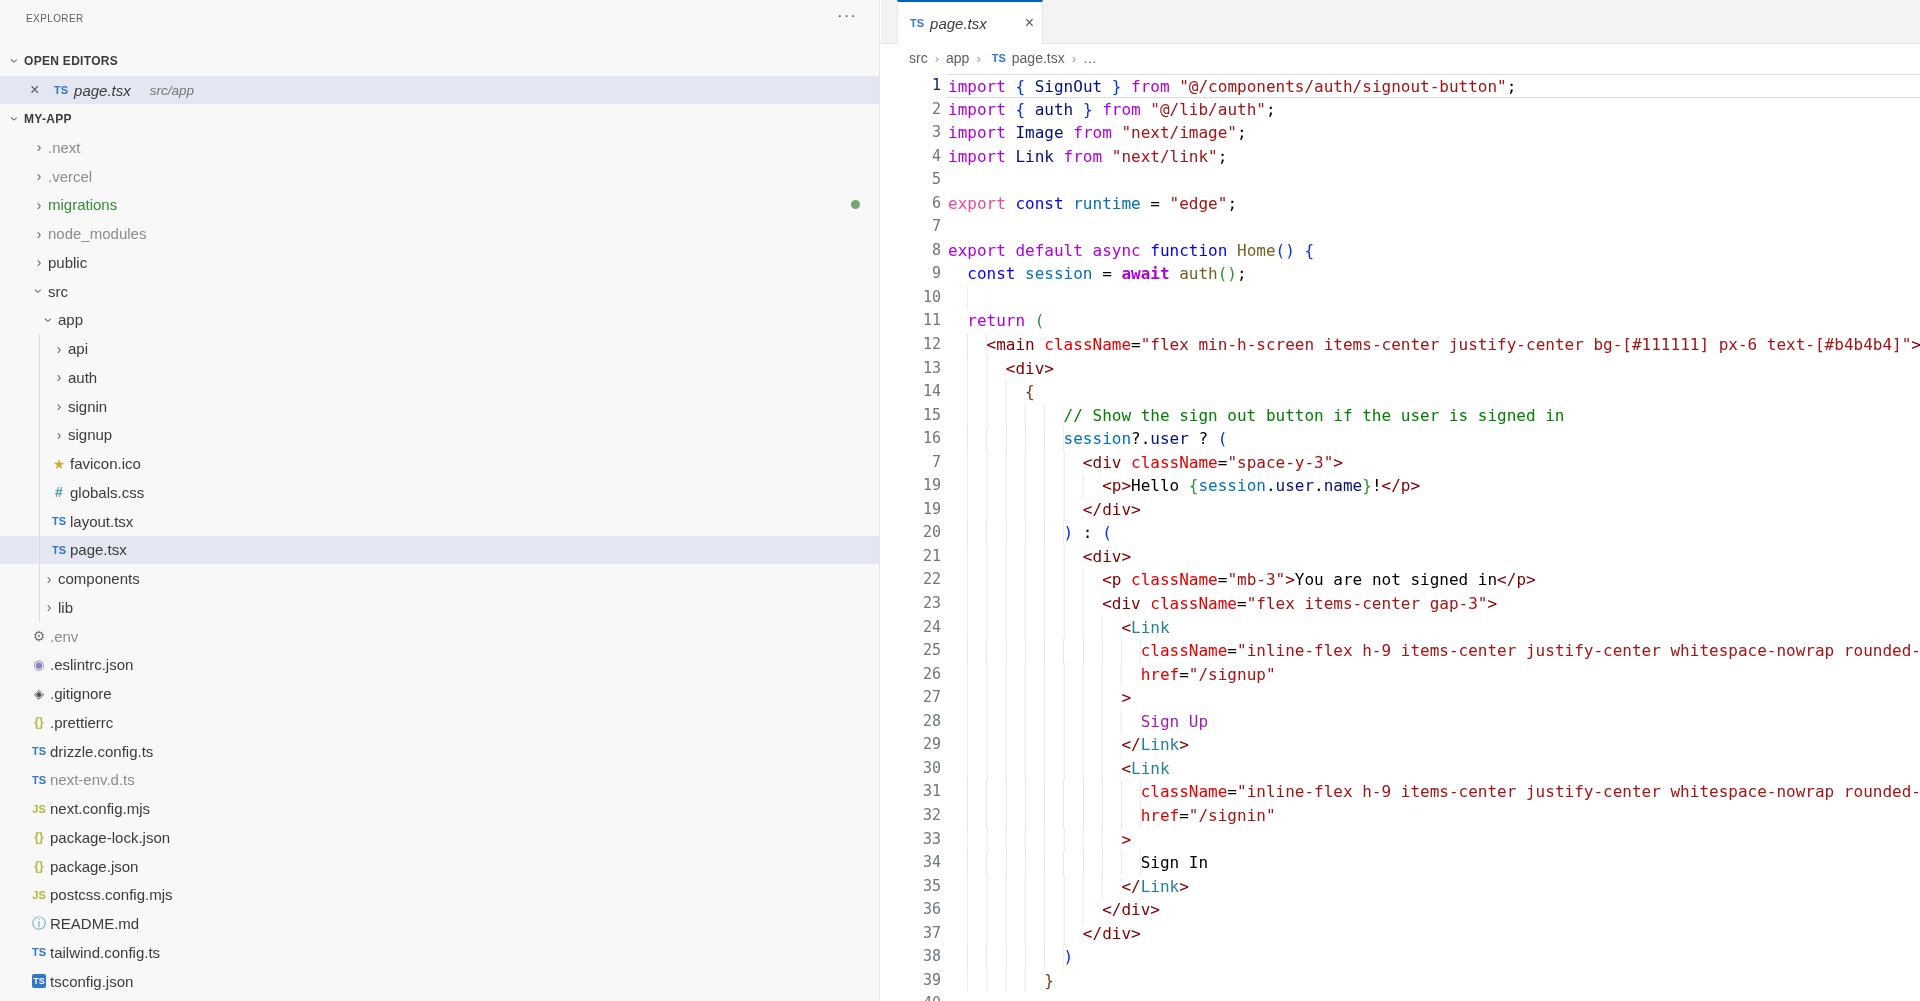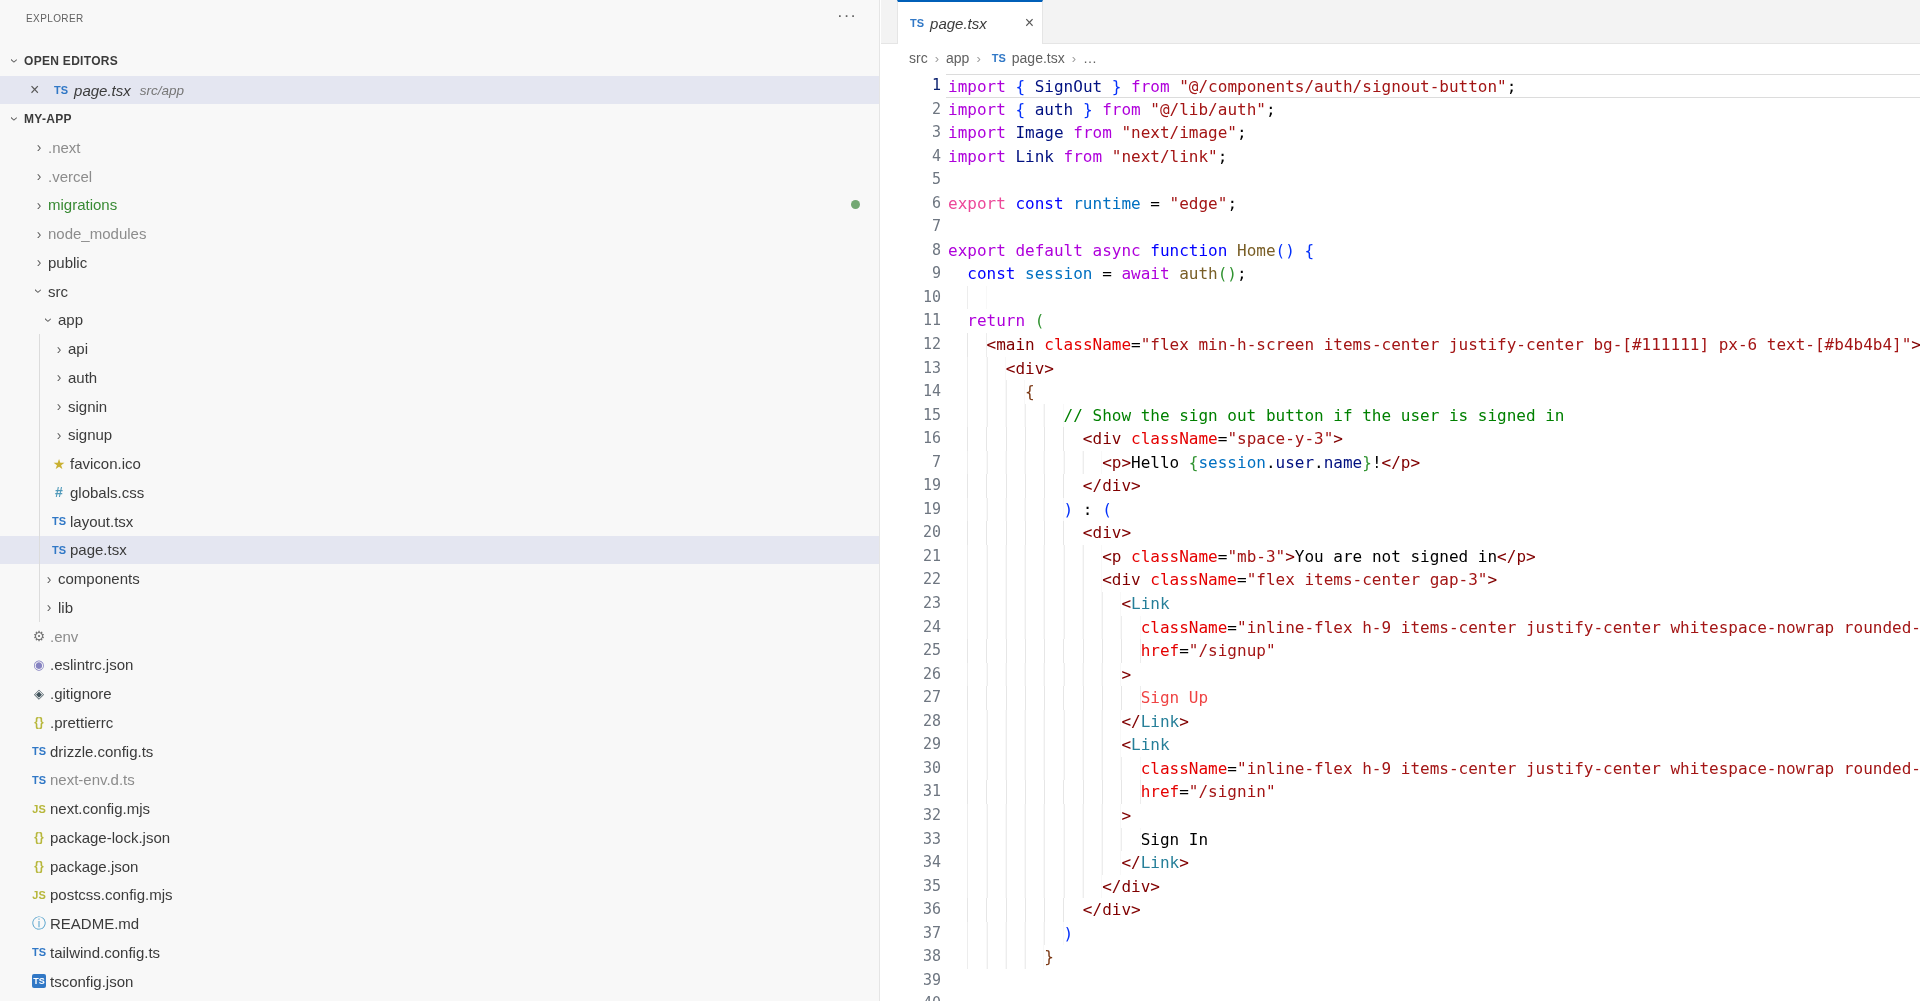--- a/index.html
+++ b/index.html
@@ -11,21 +11,21 @@
   .sb-actions{position:absolute;right:22px;top:6px;font-size:17px;color:#616161;cursor:pointer;letter-spacing:1px}
   .section-header{position:absolute;left:6px;right:0;height:29px;display:flex;align-items:center;font-weight:bold;font-size:12px;color:#3b3b3b;letter-spacing:.3px}
   #hdr-open{top:46px}
   #hdr-app{top:104px}
   .chev{display:inline-block;width:18px;text-align:center;color:#616161;font-size:14px;font-weight:normal;flex:none}
   .chev.open{transform:rotate(90deg)}
   .oe-row{position:absolute;left:0;top:76px;width:100%;height:28px;background:#e4e6f1;display:flex;align-items:center;padding-left:30px;box-sizing:border-box}
   .oe-close{width:20px;color:#585858;font-size:16px;flex:none;cursor:pointer}
   .ts-badge{color:#3178c6;font-weight:bold;font-size:11px;margin:0 6px 0 4px;flex:none}
   .oe-name{font-style:italic;font-size:15px;color:#3b3b3b}
-  .oe-desc{font-size:13.5px;color:#767676;margin-left:9px;font-style:italic}
+  .oe-desc{font-size:13.5px;color:#767676;margin-left:19px;font-style:italic}
   .tree{position:absolute;left:0;top:133px;width:100%}
   .row{height:28.75px;display:flex;align-items:center;font-size:15px;color:#3b3b3b;box-sizing:border-box;cursor:pointer}
   .row.selected{background:#e4e6f1}
   .fi{display:inline-block;width:18px;text-align:center;margin-right:2px;flex:none}
   .lbl{white-space:nowrap}
   .lbl.dim{color:#8c8c8c}
   .lbl.green{color:#388a34}
   .badge{margin-left:auto;margin-right:19px;width:9px;height:9px;border-radius:50%;background:#73a873;flex:none}
   .tguide{position:absolute;left:39px;top:201px;width:1px;height:288px;background:#dcdcdc}
   .fi-ts{color:#3178c6;font-weight:bold;font-size:11px}
@@ -272,39 +272,40 @@
       </div>
     <div class="lines" id="lines">
         <div class="cl active"><span><span style="color: rgb(175, 0, 219);">import </span><span style="color: rgb(4, 49, 250);">{</span><span style="color: rgb(0, 16, 128);"> SignOut </span><span style="color: rgb(4, 49, 250);">}</span><span style="color: rgb(175, 0, 219);"> from </span><span style="color: rgb(163, 21, 21);">"@/components/auth/signout-button"</span><span style="color: rgb(0, 0, 0);">;</span></span></div>
         <div class="cl"><span><span style="color: rgb(175, 0, 219);">import </span><span style="color: rgb(4, 49, 250);">{</span><span style="color: rgb(0, 16, 128);"> auth </span><span style="color: rgb(4, 49, 250);">}</span><span style="color: rgb(175, 0, 219);"> from </span><span style="color: rgb(163, 21, 21);">"@/lib/auth"</span><span style="color: rgb(0, 0, 0);">;</span></span></div>
         <div class="cl"><span><span style="color: rgb(175, 0, 219);">import </span><span style="color: rgb(0, 16, 128);">Image</span><span style="color: rgb(175, 0, 219);"> from </span><span style="color: rgb(163, 21, 21);">"next/image"</span><span style="color: rgb(0, 0, 0);">;</span></span></div>
         <div class="cl"><span><span style="color: rgb(175, 0, 219);">import </span><span style="color: rgb(0, 16, 128);">Link</span><span style="color: rgb(175, 0, 219);"> from </span><span style="color: rgb(163, 21, 21);">"next/link"</span><span style="color: rgb(0, 0, 0);">;</span></span></div>
         <div class="cl"><span></span></div>
         <div class="cl"><span><span style="color: #ec4899;">export </span><span style="color: rgb(0, 0, 255);">const </span><span style="color: rgb(0, 112, 193);">runtime</span><span style="color: rgb(0, 0, 0);"> = </span><span style="color: rgb(163, 21, 21);">"edge"</span><span style="color: rgb(0, 0, 0);">;</span></span></div>
         <div class="cl"><span></span></div>
         <div class="cl"><span><span style="color: rgb(175, 0, 219);">export default async </span><span style="color: rgb(0, 0, 255);">function </span><span style="color: rgb(121, 94, 38);">Home</span><span style="color: rgb(4, 49, 250);">()</span><span style="color: rgb(0, 0, 0);"> </span><span style="color: rgb(4, 49, 250);">{</span></span></div>
-        <div class="cl"><span><span>  </span><span style="color: rgb(0, 0, 255);">const </span><span style="color: rgb(0, 112, 193);">session</span><span style="color: rgb(0, 0, 0);"> = </span><span style="color: rgb(175, 0, 219);">await </span><span style="color: rgb(121, 94, 38);">auth</span><span style="color: rgb(49, 147, 49);">()</span><span style="color: rgb(0, 0, 0);">;</span></span></div>
+        <div class="cl"><span><span>  </span><span style="color: rgb(0, 0, 255);">const </span><span style="color: rgb(0, 112, 193);">session</span><span style="color: rgb(0, 0, 0);"> = </span><span style="color: rgb(175, 0, 219); font-weight: bold;">await </span><span style="color: rgb(121, 94, 38);">auth</span><span style="color: rgb(49, 147, 49);">()</span><span style="color: rgb(0, 0, 0);">;</span></span></div>
         <div class="cl"><span class="gd" style="width: 38.532px;"></span><span></span></div>
         <div class="cl"><span><span>  </span><span style="color: rgb(175, 0, 219);">return </span><span style="color: rgb(49, 147, 49);">(</span></span></div>
         <div class="cl"><span class="gd" style="width: 38.532px;"></span><span><span>    </span><span style="color: rgb(128, 0, 0);">&lt;main</span><span style="color: rgb(0, 0, 0);"> </span><span style="color: rgb(229, 0, 0);">className</span><span style="color: rgb(0, 0, 0);">=</span><span style="color: rgb(163, 21, 21);">"flex min-h-screen items-center justify-center bg-[#111111] px-6 text-[#b4b4b4]"</span><span style="color: rgb(128, 0, 0);">&gt;</span></span></div>
         <div class="cl"><span class="gd" style="width: 57.798px;"></span><span><span>      </span><span style="color: rgb(128, 0, 0);">&lt;div&gt;</span></span></div>
         <div class="cl"><span class="gd" style="width: 77.064px;"></span><span><span>        </span><span style="color: rgb(123, 56, 20);">{</span></span></div>
         <div class="cl"><span class="gd" style="width: 115.596px;"></span><span><span>            </span><span style="color: rgb(0, 128, 0);">// Show the sign out button if the user is signed in</span></span></div>
+        <div class="cl"><span class="gd" style="width: 115.596px;"></span><span><span>            </span><span style="color: rgb(0, 112, 193);">session</span><span style="color: rgb(0, 0, 0);">?.</span><span style="color: rgb(0, 16, 128);">user</span><span style="color: rgb(0, 0, 0);"> ? </span><span style="color: rgb(4, 49, 250);">(</span></span></div>
         <div class="cl"><span class="gd" style="width: 134.862px;"></span><span><span>              </span><span style="color: rgb(128, 0, 0);">&lt;div</span><span style="color: rgb(0, 0, 0);"> </span><span style="color: rgb(229, 0, 0);">className</span><span style="color: rgb(0, 0, 0);">=</span><span style="color: rgb(163, 21, 21);">"space-y-3"</span><span style="color: rgb(128, 0, 0);">&gt;</span></span></div>
         <div class="cl"><span class="gd" style="width: 154.128px;"></span><span><span>                </span><span style="color: rgb(128, 0, 0);">&lt;p&gt;</span><span style="color: rgb(0, 0, 0);">Hello </span><span style="color: rgb(49, 147, 49);">{</span><span style="color: rgb(0, 112, 193);">session</span><span style="color: rgb(0, 0, 0);">.</span><span style="color: rgb(0, 16, 128);">user</span><span style="color: rgb(0, 0, 0);">.</span><span style="color: rgb(0, 16, 128);">name</span><span style="color: rgb(49, 147, 49);">}</span><span style="color: rgb(0, 0, 0);">!</span><span style="color: rgb(128, 0, 0);">&lt;/p&gt;</span></span></div>
         <div class="cl"><span class="gd" style="width: 134.862px;"></span><span><span>              </span><span style="color: rgb(128, 0, 0);">&lt;/div&gt;</span></span></div>
         <div class="cl"><span class="gd" style="width: 115.596px;"></span><span><span>            </span><span style="color: rgb(4, 49, 250);">)</span><span style="color: rgb(0, 0, 0);"> : </span><span style="color: rgb(4, 49, 250);">(</span></span></div>
         <div class="cl"><span class="gd" style="width: 134.862px;"></span><span><span>              </span><span style="color: rgb(128, 0, 0);">&lt;div&gt;</span></span></div>
         <div class="cl"><span class="gd" style="width: 154.128px;"></span><span><span>                </span><span style="color: rgb(128, 0, 0);">&lt;p</span><span style="color: rgb(0, 0, 0);"> </span><span style="color: rgb(229, 0, 0);">className</span><span style="color: rgb(0, 0, 0);">=</span><span style="color: rgb(163, 21, 21);">"mb-3"</span><span style="color: rgb(128, 0, 0);">&gt;</span><span style="color: rgb(0, 0, 0);">You are not signed in</span><span style="color: rgb(128, 0, 0);">&lt;/p&gt;</span></span></div>
         <div class="cl"><span class="gd" style="width: 154.128px;"></span><span><span>                </span><span style="color: rgb(128, 0, 0);">&lt;div</span><span style="color: rgb(0, 0, 0);"> </span><span style="color: rgb(229, 0, 0);">className</span><span style="color: rgb(0, 0, 0);">=</span><span style="color: rgb(163, 21, 21);">"flex items-center gap-3"</span><span style="color: rgb(128, 0, 0);">&gt;</span></span></div>
         <div class="cl"><span class="gd" style="width: 173.394px;"></span><span><span>                  </span><span style="color: rgb(128, 0, 0);">&lt;</span><span style="color: rgb(38, 127, 153);">Link</span></span></div>
         <div class="cl"><span class="gd" style="width: 192.66px;"></span><span><span>                    </span><span style="color: rgb(229, 0, 0);">className</span><span style="color: rgb(0, 0, 0);">=</span><span style="color: rgb(163, 21, 21);">"inline-flex h-9 items-center justify-center whitespace-nowrap rounded-lg</span></span></div>
         <div class="cl"><span class="gd" style="width: 192.66px;"></span><span><span>                    </span><span style="color: rgb(229, 0, 0);">href</span><span style="color: rgb(0, 0, 0);">=</span><span style="color: rgb(163, 21, 21);">"/signup"</span></span></div>
         <div class="cl"><span class="gd" style="width: 173.394px;"></span><span><span>                  </span><span style="color: rgb(128, 0, 0);">&gt;</span></span></div>
-        <div class="cl"><span class="gd" style="width: 192.66px;"></span><span><span>                    </span><span style="color: #ef4444;">Sign Up</span></span></div>
+        <div class="cl"><span class="gd" style="width: 192.66px;"></span><span><span>                    </span><span style="color: #a21caf;">Sign Up</span></span></div>
         <div class="cl"><span class="gd" style="width: 173.394px;"></span><span><span>                  </span><span style="color: rgb(128, 0, 0);">&lt;/</span><span style="color: rgb(38, 127, 153);">Link</span><span style="color: rgb(128, 0, 0);">&gt;</span></span></div>
         <div class="cl"><span class="gd" style="width: 173.394px;"></span><span><span>                  </span><span style="color: rgb(128, 0, 0);">&lt;</span><span style="color: rgb(38, 127, 153);">Link</span></span></div>
         <div class="cl"><span class="gd" style="width: 192.66px;"></span><span><span>                    </span><span style="color: rgb(229, 0, 0);">className</span><span style="color: rgb(0, 0, 0);">=</span><span style="color: rgb(163, 21, 21);">"inline-flex h-9 items-center justify-center whitespace-nowrap rounded-lg</span></span></div>
         <div class="cl"><span class="gd" style="width: 192.66px;"></span><span><span>                    </span><span style="color: rgb(229, 0, 0);">href</span><span style="color: rgb(0, 0, 0);">=</span><span style="color: rgb(163, 21, 21);">"/signin"</span></span></div>
         <div class="cl"><span class="gd" style="width: 173.394px;"></span><span><span>                  </span><span style="color: rgb(128, 0, 0);">&gt;</span></span></div>
         <div class="cl"><span class="gd" style="width: 192.66px;"></span><span><span>                    </span><span style="color: rgb(0, 0, 0); text-align: right;">Sign In</span></span></div>
         <div class="cl"><span class="gd" style="width: 173.394px;"></span><span><span>                  </span><span style="color: rgb(128, 0, 0);">&lt;/</span><span style="color: rgb(38, 127, 153);">Link</span><span style="color: rgb(128, 0, 0);">&gt;</span></span></div>
         <div class="cl"><span class="gd" style="width: 154.128px;"></span><span><span>                </span><span style="color: rgb(128, 0, 0);">&lt;/div&gt;</span></span></div>
         <div class="cl"><span class="gd" style="width: 134.862px;"></span><span><span>              </span><span style="color: rgb(128, 0, 0);">&lt;/div&gt;</span></span></div>
         <div class="cl"><span class="gd" style="width: 115.596px;"></span><span><span>            </span><span style="color: rgb(4, 49, 250);">)</span></span></div>

